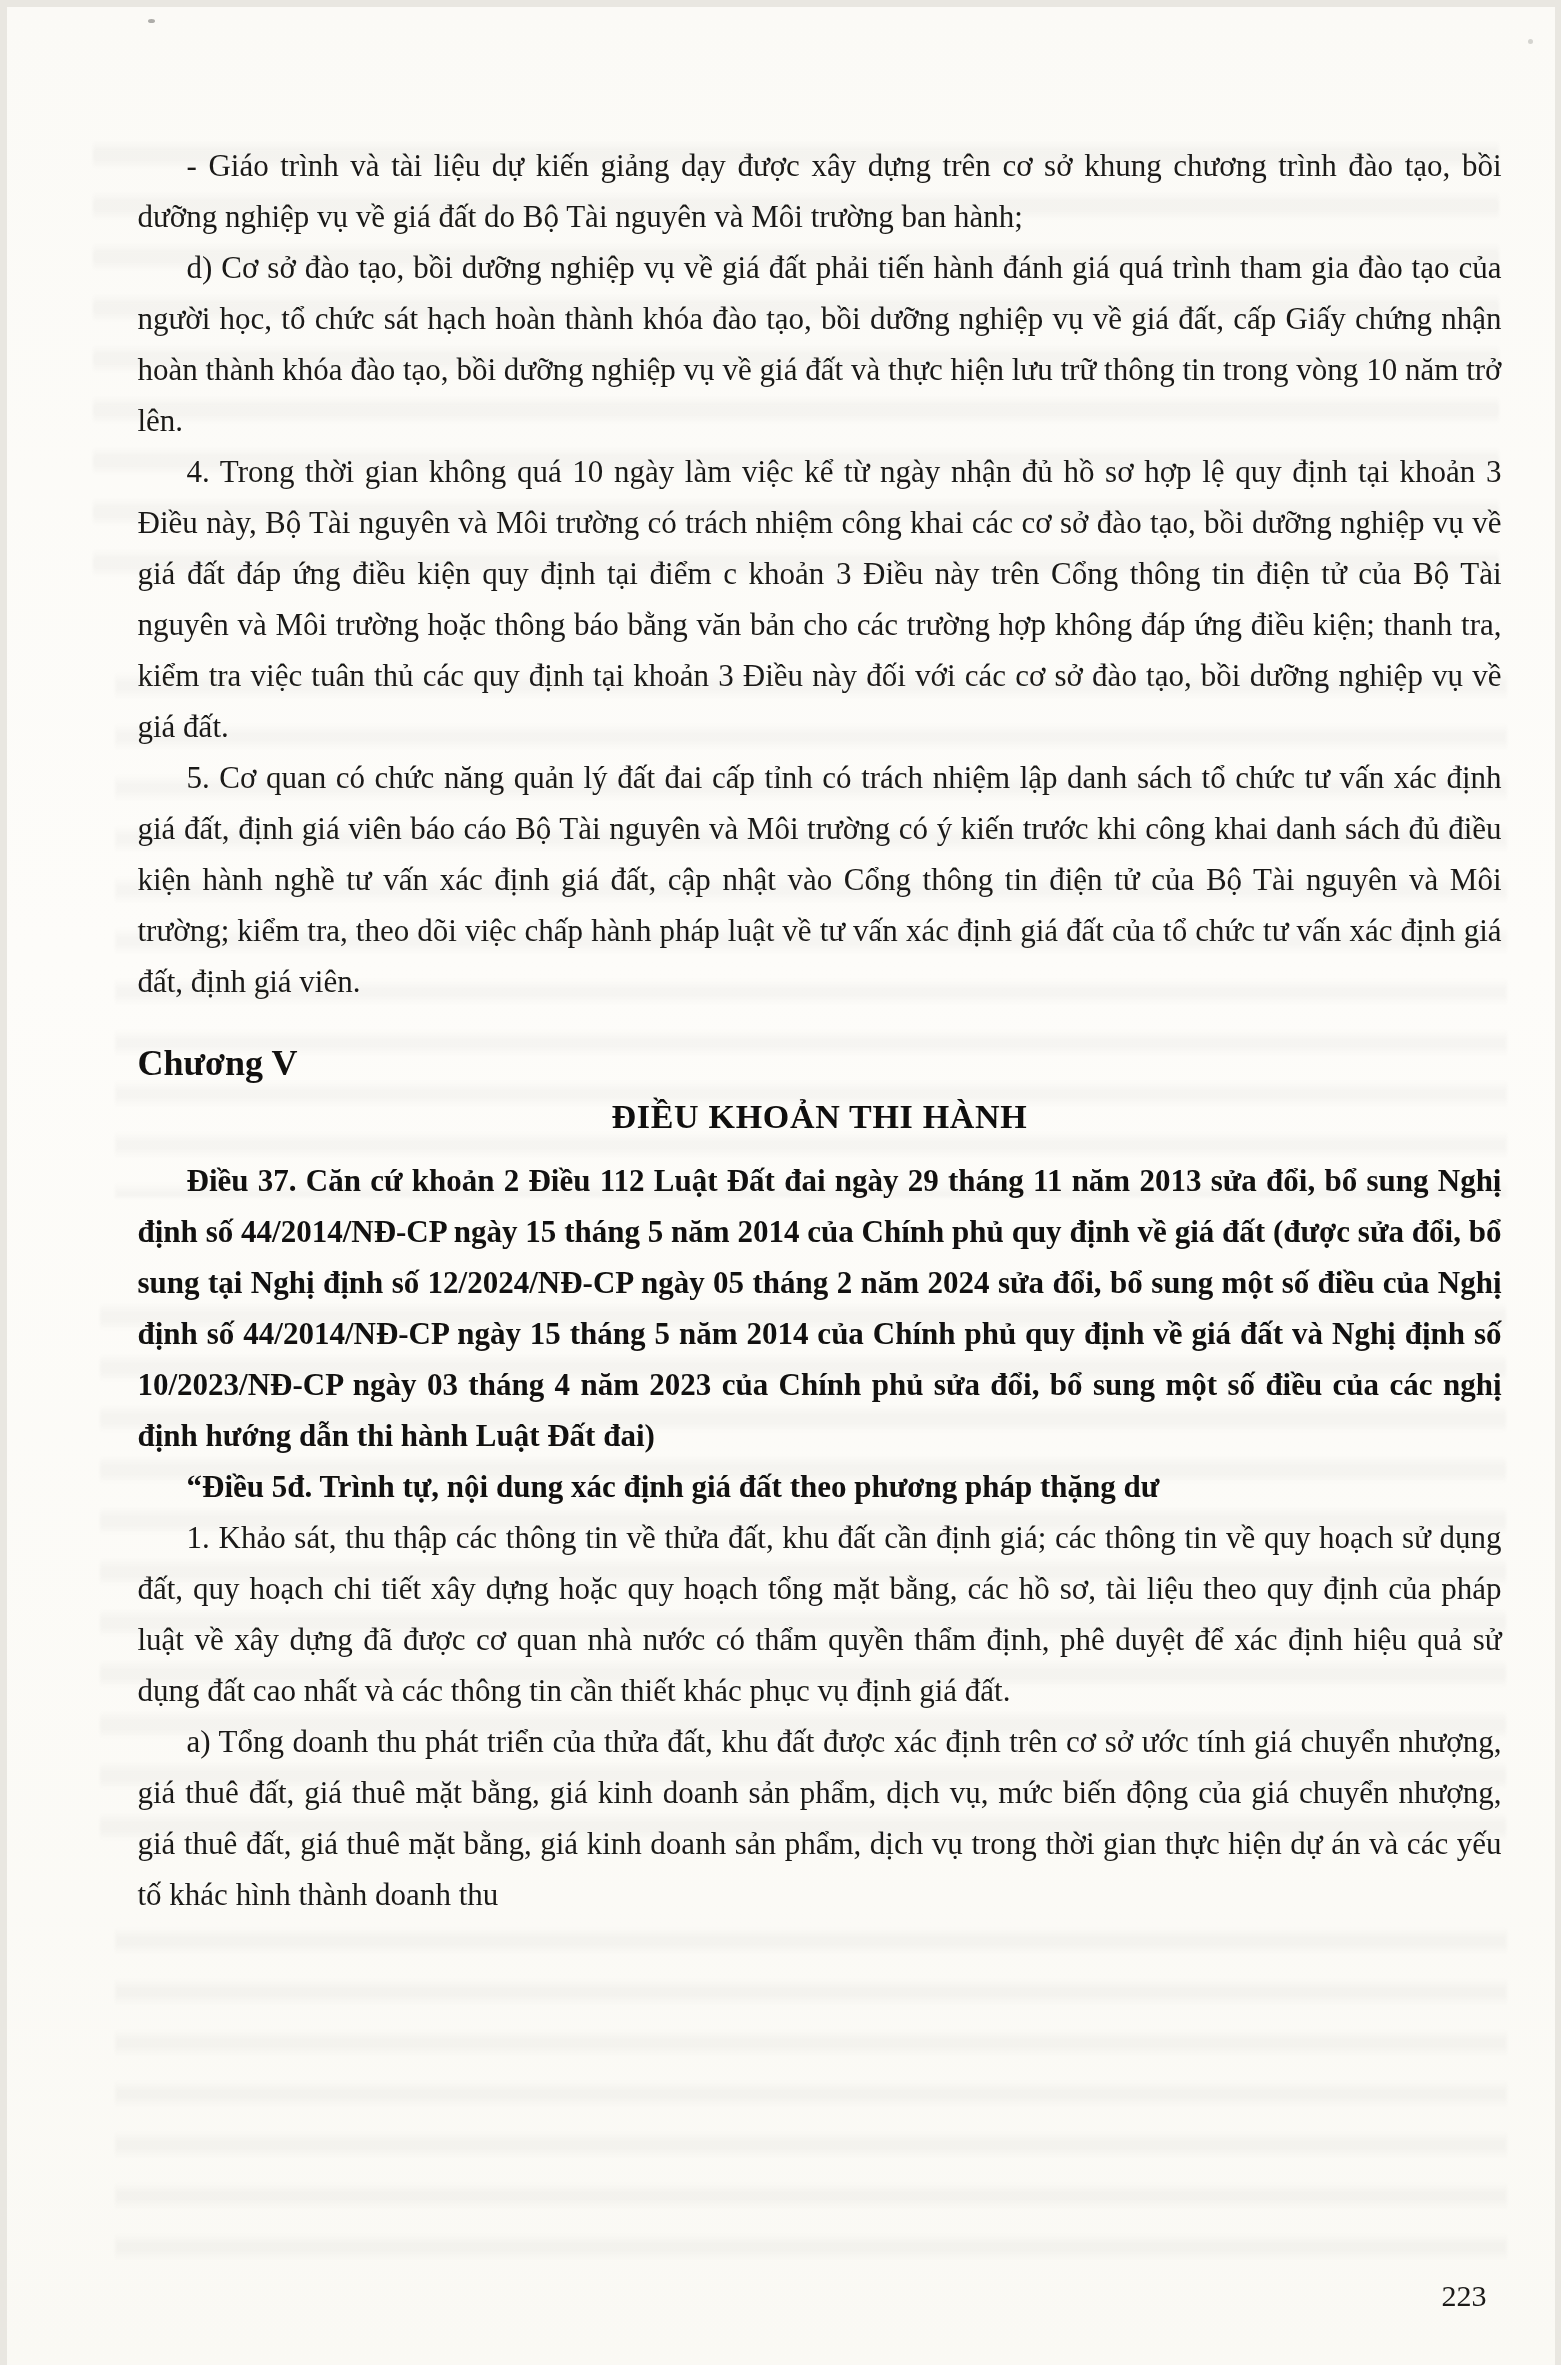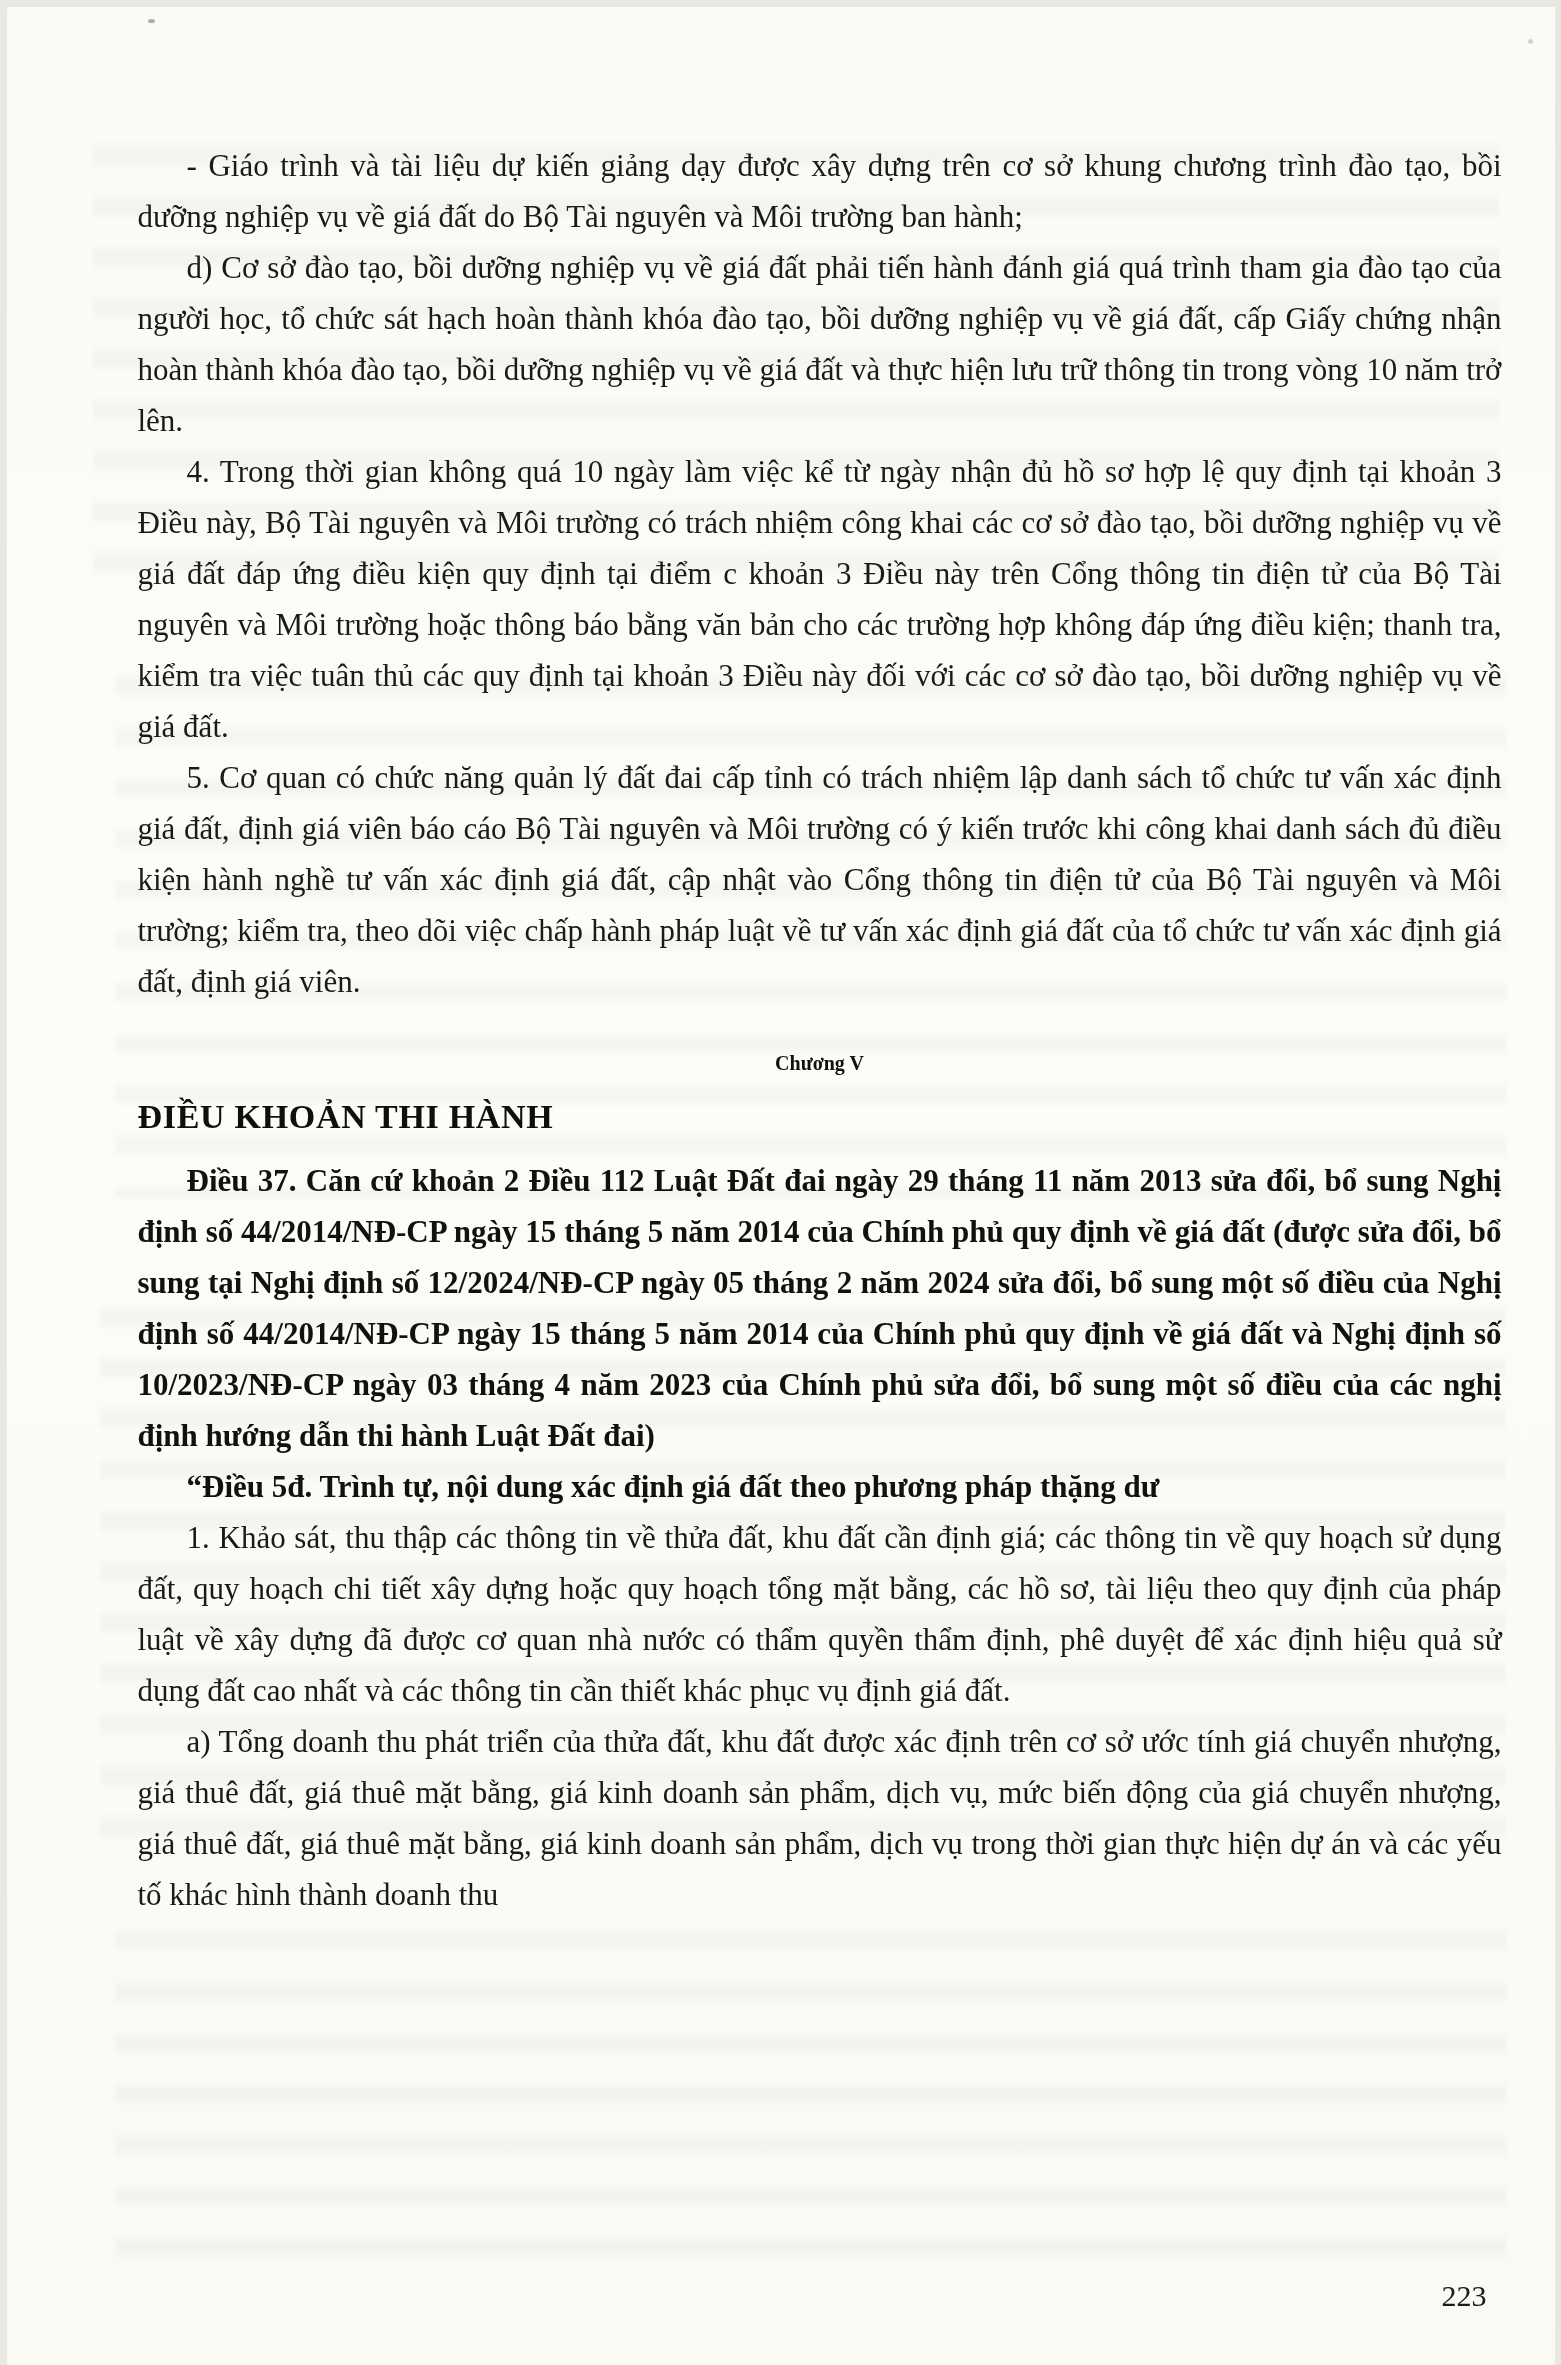--- a/index.html
+++ b/index.html
@@ -31,32 +31,33 @@
     text-align: justify;
     text-indent: 49px;
     color: #1b1a18;
   }
   .para-bold {
     font-weight: bold;
     color: #121110;
   }
   .h-center {
     margin: 33px 0 0 0;
-    font-size: 20px;
+    font-size: 36px;
     line-height: 47px;
     font-weight: bold;
-    text-align: center;
+    text-align: left;
     text-indent: 0;
     color: #121110;
   }
   .h-center-lg {
     margin: 4.3px 0 11.5px 0;
     font-size: 34px;
     line-height: 52px;
     font-weight: bold;
+    text-align: center;
     text-indent: 0;
     letter-spacing: 0.7px;
     color: #100f0e;
   }
   .page-number {
     position: absolute;
     z-index: 2;
     right: 68px;
     bottom: 60px;
     font-size: 30px;

